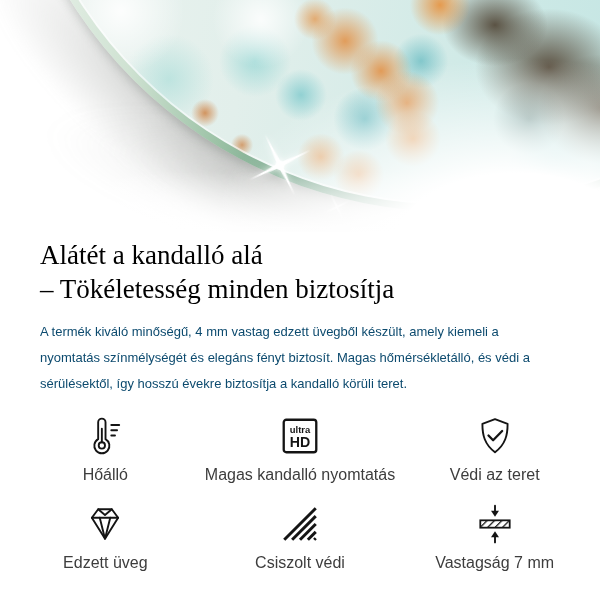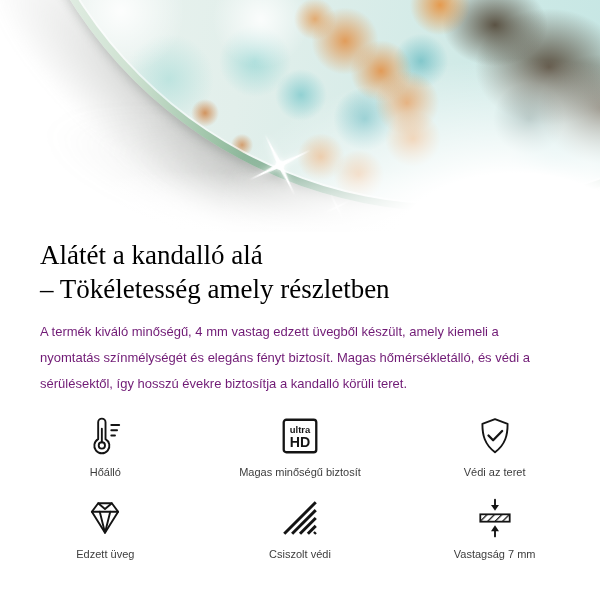--- a/index.html
+++ b/index.html
@@ -53,27 +53,27 @@
   .fade-overlay{position:absolute;inset:0;z-index:3;pointer-events:none;
     background:
       radial-gradient(ellipse 430px 260px at 86% 106%,#ffffff 28%,rgba(255,255,255,0) 72%),
       linear-gradient(to bottom,rgba(255,255,255,0) 74%,rgba(255,255,255,.92) 98%);}
 
   
   .content{position:relative;padding:0 40px;}
   .page-title{margin:6px 0 0;font-family:"Liberation Serif",serif;font-weight:400;
     font-size:27px;line-height:34px;color:#000000;}
   .page-title span{display:block;}
-  .description{margin:13px 0 0;max-width:512px;font-size:13px;line-height:26px;color:#701a75;}
+  .description{margin:13px 0 0;max-width:512px;font-size:13px;line-height:26px;color:#0c4a6e;}
 
   
   .features{margin-top:12px;display:grid;grid-template-columns:repeat(3,1fr);row-gap:13px;padding:0 8px;}
   .feature{display:flex;flex-direction:column;align-items:center;justify-content:flex-start;padding-top:6px;}
   .feature .icon{width:42px;height:42px;display:flex;align-items:flex-start;justify-content:center;}
-  .feature .label{margin-top:9px;font-size:11px;color:#3d3d3d;text-align:center;}
+  .feature .label{margin-top:9px;font-size:16px;color:#3d3d3d;text-align:center;}
   svg .ln{stroke:#141414;stroke-width:1.8;fill:none;stroke-linecap:round;stroke-linejoin:round;}
   svg .thick{stroke-width:2.2;}
   svg .fill{fill:#141414;stroke:none;}
 </style>
 </head>
 <body>
 
 <div class="page">
 
   <div class="hero">
@@ -88,21 +88,21 @@
     </svg>
     <svg class="sparkle sparkle-small" viewBox="0 0 70 70">
       <path d="M35 1 L37.2 32.8 L69 35 L37.2 37.2 L35 69 L32.8 37.2 L1 35 L32.8 32.8 Z" fill="#ffffff"></path>
     </svg>
     <div class="fade-overlay"></div>
   </div>
 
   <div class="content">
     <h1 class="page-title">
       <span>Alátét a kandalló alá</span>
-      <span>– Tökéletesség amely részletben</span>
+      <span>– Tökéletesség minden biztosítja</span>
     </h1>
     <p class="description">A termék kiváló minőségű, 4 mm vastag edzett üvegből készült, amely kiemeli a nyomtatás színmélységét és elegáns fényt biztosít. Magas hőmérsékletálló, és védi a sérülésektől, így hosszú évekre biztosítja a kandalló körüli teret.</p>
   </div>
 
   <div class="features">
 
     <div class="feature">
       <span class="icon">
         <svg viewBox="0 0 40 40" width="42" height="42">
           <path class="ln" d="M13.5 7 a3.5 3.5 0 0 1 7 0 V23 a7.2 7.2 0 1 1 -7 0 Z"></path>
@@ -117,21 +117,21 @@
     </div>
 
     <div class="feature">
       <span class="icon">
         <svg viewBox="0 0 40 40" width="42" height="42">
           <rect class="ln thick" x="4.5" y="4.5" width="31" height="31" rx="2.5"></rect>
           <text x="20" y="17.5" text-anchor="middle" font-size="9" font-weight="700" font-family="Liberation Sans, sans-serif" fill="#141414">ultra</text>
           <text x="20" y="30.5" text-anchor="middle" font-size="13.5" font-weight="800" font-family="Liberation Sans, sans-serif" fill="#141414">HD</text>
         </svg>
       </span>
-      <span class="label">Magas minőségű biztosít</span>
+      <span class="label">Magas kandalló nyomtatás</span>
     </div>
 
     <div class="feature">
       <span class="icon">
         <svg viewBox="0 0 40 40" width="42" height="42">
           <path class="ln" d="M20 4 L32 8.5 C32 19 30 28 20 35.5 C10 28 8 19 8 8.5 Z"></path>
           <path class="ln thick" d="M13.8 19.5 L18.2 24 L26.8 15.2"></path>
         </svg>
       </span>
       <span class="label">Védi az teret</span>

